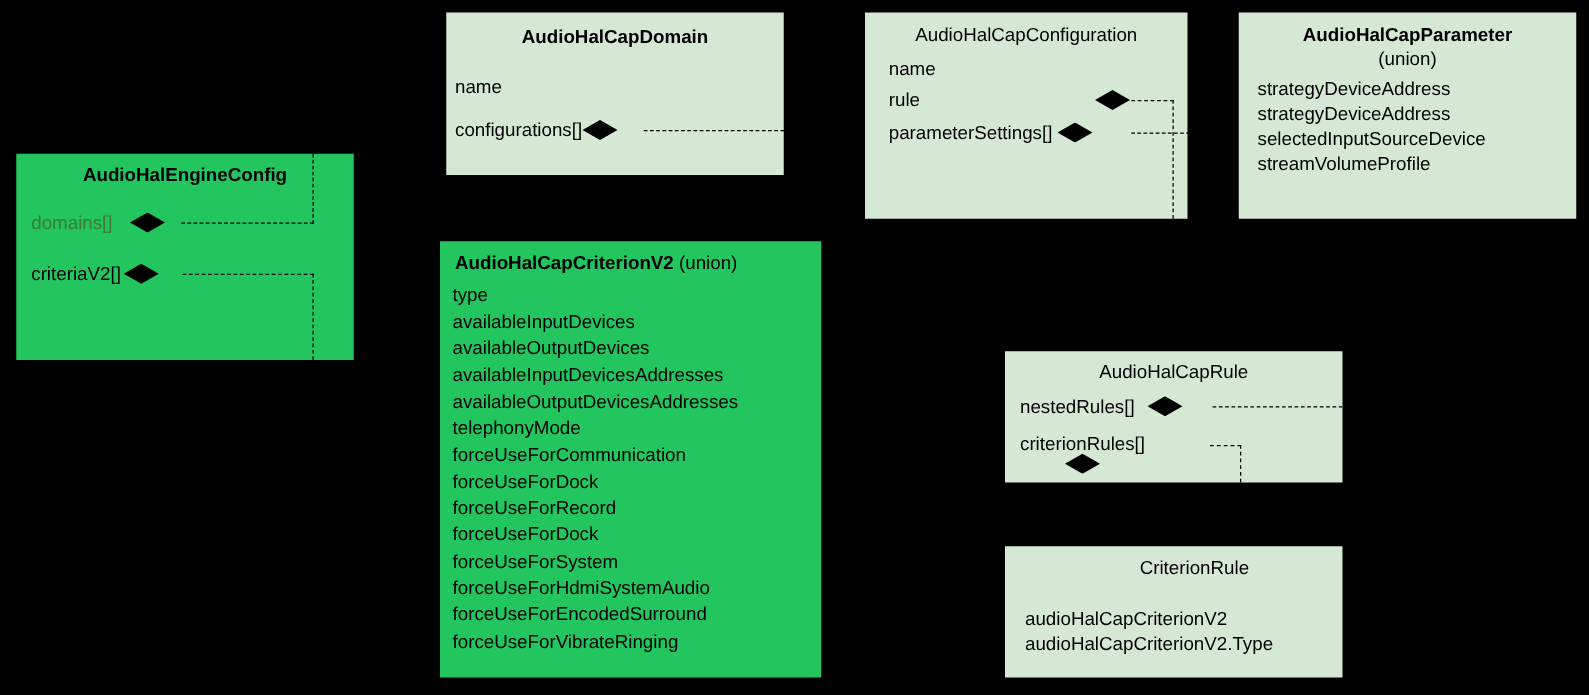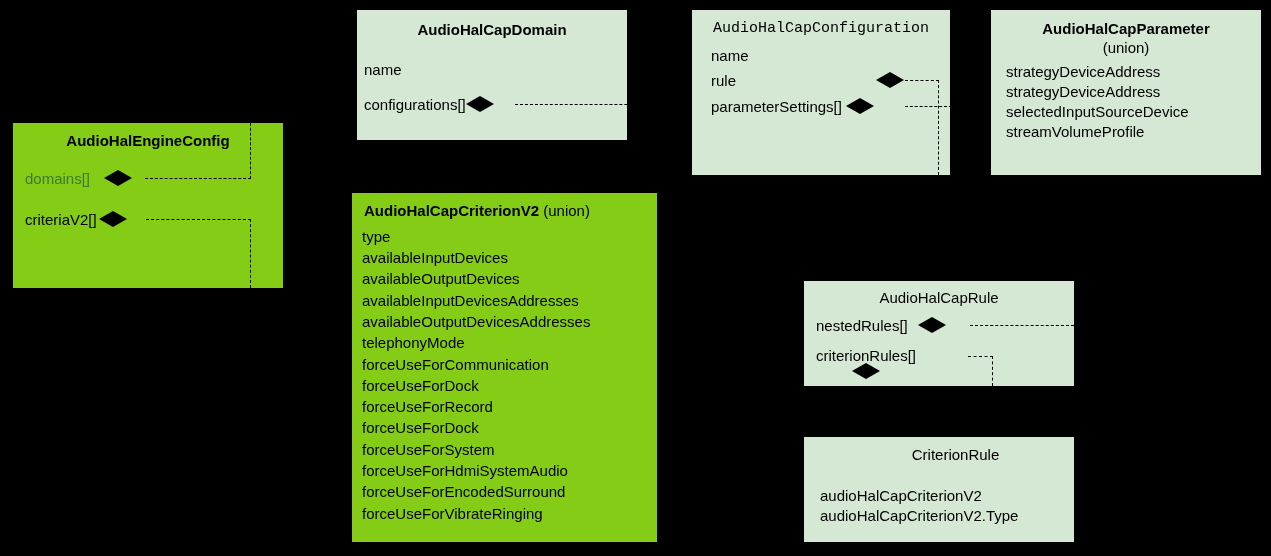--- a/index.html
+++ b/index.html
@@ -14,21 +14,21 @@
     background: #000000;
     overflow: hidden;
     font-family: "Liberation Sans", sans-serif;
   }
   .uml-box {
     position: absolute;
     box-sizing: border-box;
     overflow: hidden;
   }
   .box-green { background: #d5e8d4; }
-  .box-gray  { background: #84cc16; }
+  .box-gray  { background: #22c55e; }
 
   .box-title {
     text-align: center;
     font-size: 15px;
     color: #000000;
     line-height: 1.25;
     white-space: nowrap;
   }
   .box-title.bold { font-weight: bold; }
   .box-title .sub-union { font-weight: normal; }
@@ -107,21 +107,21 @@
     <span class="attr">configurations[]</span>
     <span class="diamond-wrap" style="position:relative; margin-left:0px;">
       <svg width="28" height="16" viewBox="0 0 28 16">
           <polygon points="0,8 14,0 28,8 14,16" fill="#000"></polygon>
         </svg>
     </span>
   </div>
 
   <div class="hline" style="left:515px; top:104px; width:177px;"></div>
 
-  <div class="uml-box box-green" style="left:692px; top:10px; width:258px; height:165px;font-family:Liberation Mono, monospace;">
+  <div class="uml-box box-green" style="left:692px; top:10px; width:258px; height:165px;">
     <div class="box-title" style="margin-top:10px;">AudioHalCapConfiguration</div>
   </div>
   <div class="attr-row" style="left:711px; top:48px;">
     <span class="attr">name</span>
   </div>
   <div class="attr-row" style="left:711px; top:73px;">
     <span class="attr">rule</span>
     <span class="diamond-wrap" style="position:absolute; left:165px; top:-1px;">
       <svg width="28" height="16" viewBox="0 0 28 16">
           <polygon points="0,8 14,0 28,8 14,16" fill="#000"></polygon>

